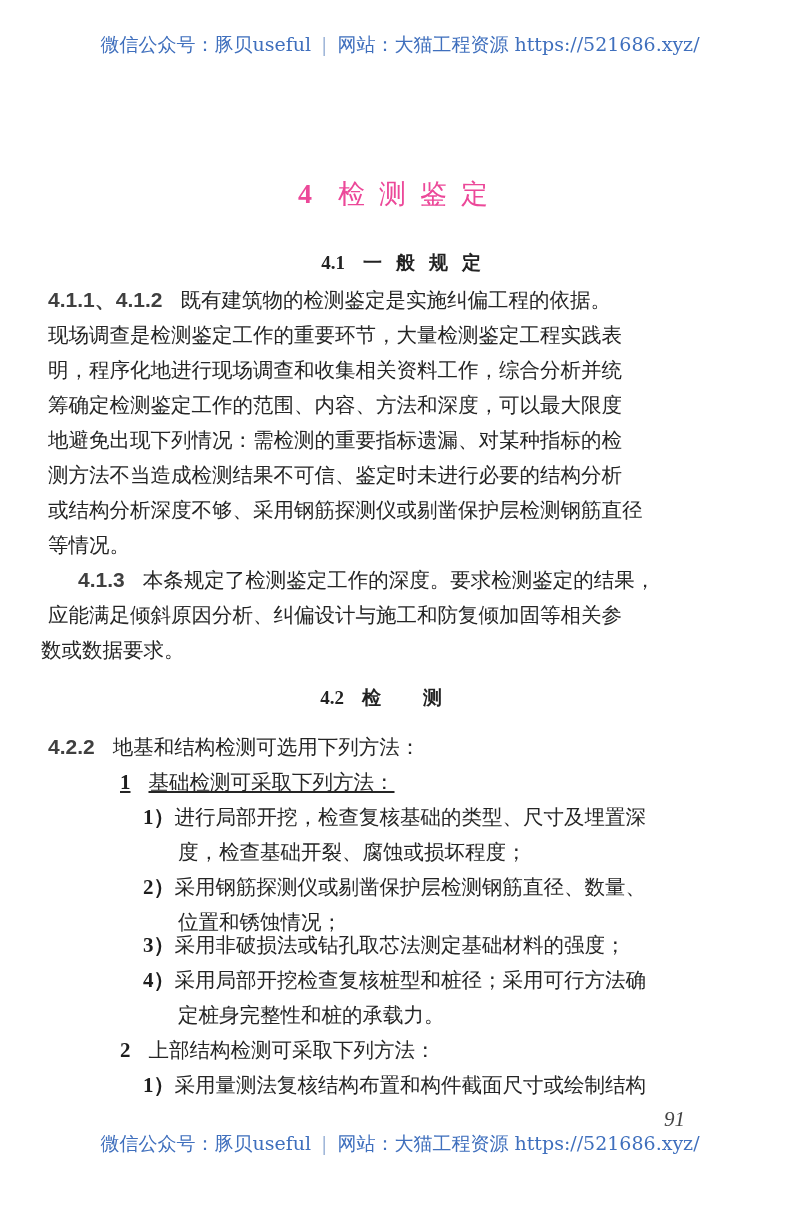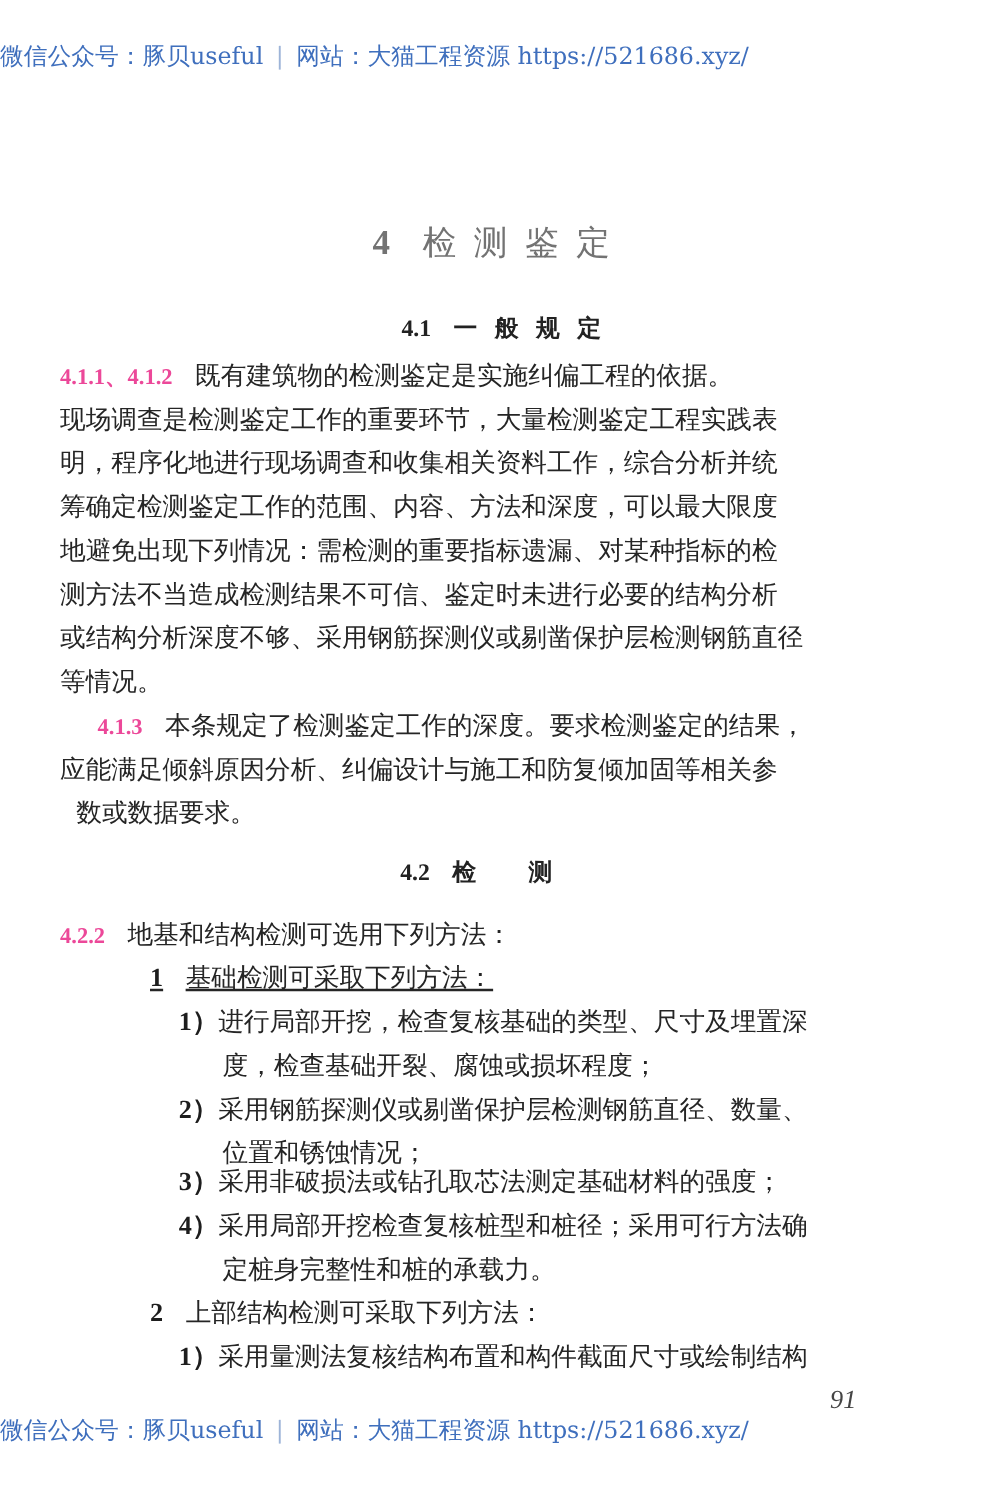--- a/index.html
+++ b/index.html
@@ -12,41 +12,42 @@
       height: 1207px;
       position: relative;
       overflow: hidden;
       font-family: "DejaVu Serif", "Liberation Serif", serif;
       color: #222222;
     }
     .watermark {
       position: absolute;
       left: 0;
       width: 800px;
+      text-align: center;
       font-family: "DejaVu Serif", "Liberation Serif", serif;
       font-size: 19px;
       color: #3f6fbd;
       white-space: nowrap;
       letter-spacing: 0px;
     }
     .watermark .sep {
       color: #9db4d8;
       margin: 0 10px;
     }
     .wm-top { top: 32px; }
     .wm-bottom { top: 1131px; }
 
     .chapter-title {
       position: absolute;
       top: 176px;
       left: 0;
       width: 800px;
       text-align: center;
       font-size: 27px;
-      color: #737373;
+      color: #ec4899;
       letter-spacing: 0;
     }
     .chapter-title .num {
       font-family: "Liberation Serif", serif;
       font-weight: bold;
       font-size: 28px;
       margin-right: 26px;
     }
     .chapter-title .txt {
       letter-spacing: 14px;
@@ -79,25 +80,25 @@
 
     .line {
       position: absolute;
       font-family: "DejaVu Sans", sans-serif;
       font-size: 20.5px;
       color: #252525;
       white-space: nowrap;
       line-height: 24px;
     }
     .clause-num {
-      font-family: Liberation Serif, serif;
+      font-family: Liberation Sans, sans-serif;
       font-weight: bold;
-      font-size: 18px;
+      font-size: 21px;
       margin-right: 18px;
-      color: #ec4899;
+      color: #404040;
     }
     .item-num {
       font-family: "Liberation Serif", serif;
       font-weight: bold;
       font-size: 21px;
       color: #1d1d1d;
     }
 
     .page-number {
       position: absolute;
@@ -132,21 +133,21 @@
 <div class="line" style="top:393px; left:48px;">筹确定检测鉴定工作的范围、内容、方法和深度，可以最大限度</div>
 <div class="line" style="top:428px; left:48px;">地避免出现下列情况：需检测的重要指标遗漏、对某种指标的检</div>
 <div class="line" style="top:463px; left:48px;">测方法不当造成检测结果不可信、鉴定时未进行必要的结构分析</div>
 <div class="line" style="top:498px; left:48px;">或结构分析深度不够、采用钢筋探测仪或剔凿保护层检测钢筋直径</div>
 <div class="line" style="top:533px; left:48px;">等情况。</div>
 
 <div class="line" style="top:568px; left:56px;margin-left:22px;">
   <span class="clause-num">4.1.3</span><span>本条规定了检测鉴定工作的深度。要求检测鉴定的结果，</span>
 </div>
 <div class="line" style="top:603px; left:48px;">应能满足倾斜原因分析、纠偏设计与施工和防复倾加固等相关参</div>
-<div class="line" style="top:638px; left:61px;">数或数据要求。</div>
+<div class="line" style="top:638px; left:41px;">数或数据要求。</div>
 
 <div class="section-title sec-42">
   <span class="num">4.2</span><span class="txt">检测</span>
 </div>
 
 <div class="line" style="top:735px; left:48px;">
   <span class="clause-num">4.2.2</span><span>地基和结构检测可选用下列方法：</span>
 </div>
 
 <div class="line" style="top:770px; left:120px;text-decoration:underline;">

